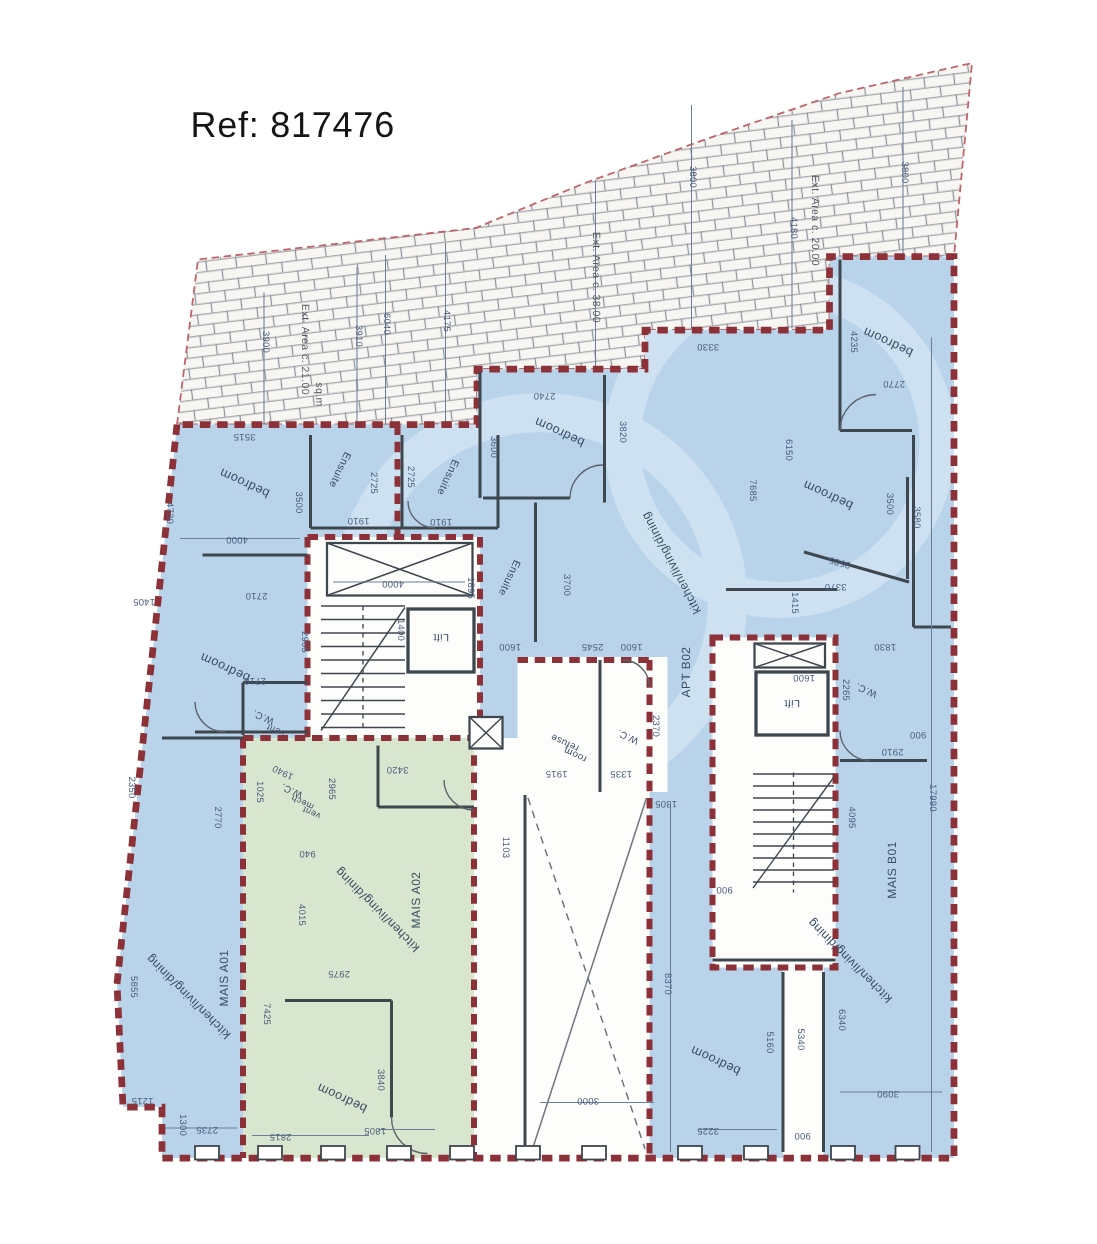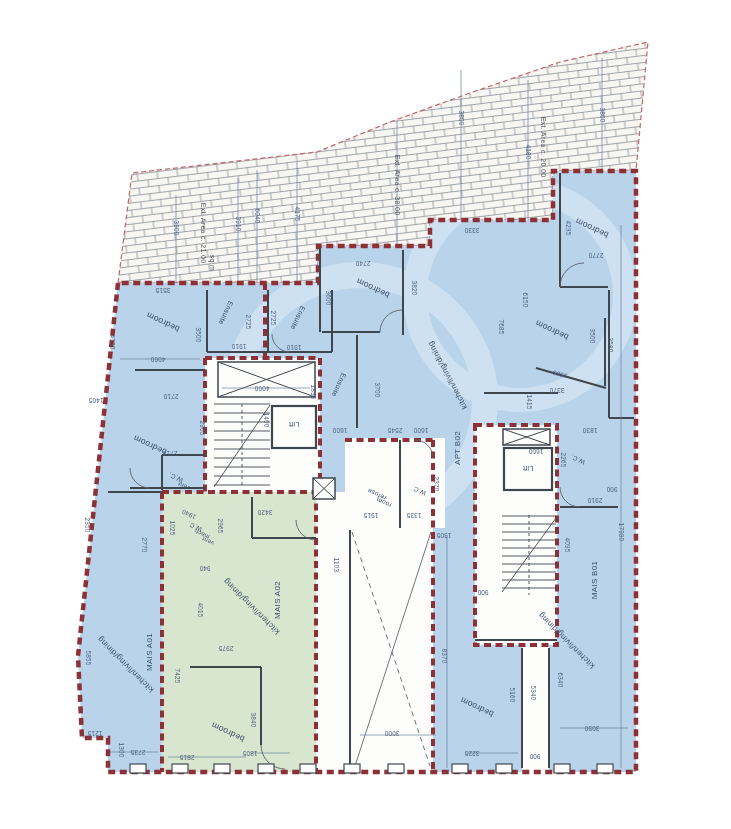--- a/index.html
+++ b/index.html
@@ -15,20 +15,21 @@
   #labels{position:absolute;left:0;top:0;width:731px;height:829px;pointer-events:none;}
   #labels span{position:absolute;white-space:nowrap;line-height:1;}
   .room-label{font-size:8.5px;color:var(--label-text);letter-spacing:.3px;}
   .dim-label{font-size:6.3px;color:var(--dim-text);letter-spacing:.2px;}
   .area-label{font-size:7px;color:#565c63;letter-spacing:.3px;}
 </style>
 </head>
 <body>
 
 <div id="plan">
+  <span id="ref-title">Ref: 817476</span>
 
   <svg width="731" height="829" viewBox="0 0 731 829">
     <defs>
       <pattern id="brick" width="20" height="14" patternUnits="userSpaceOnUse" patternTransform="rotate(-7)">
         <rect width="20" height="14" fill="#f7f6f3"></rect>
         <path d="M0,0.5H20 M0,7.5H20 M5,0V7 M15,7V14" stroke="var(--hatch-line)" stroke-width="0.8" fill="none"></path>
       </pattern>
       <clipPath id="clipPlan">
         <path d="M118,283 L78,656 L82,738 L108,738 L108,772 L636,772 L636,171 L553,171 L553,220 L430,220 L430,246 L318,246 L318,283 Z"></path>
       </clipPath>

